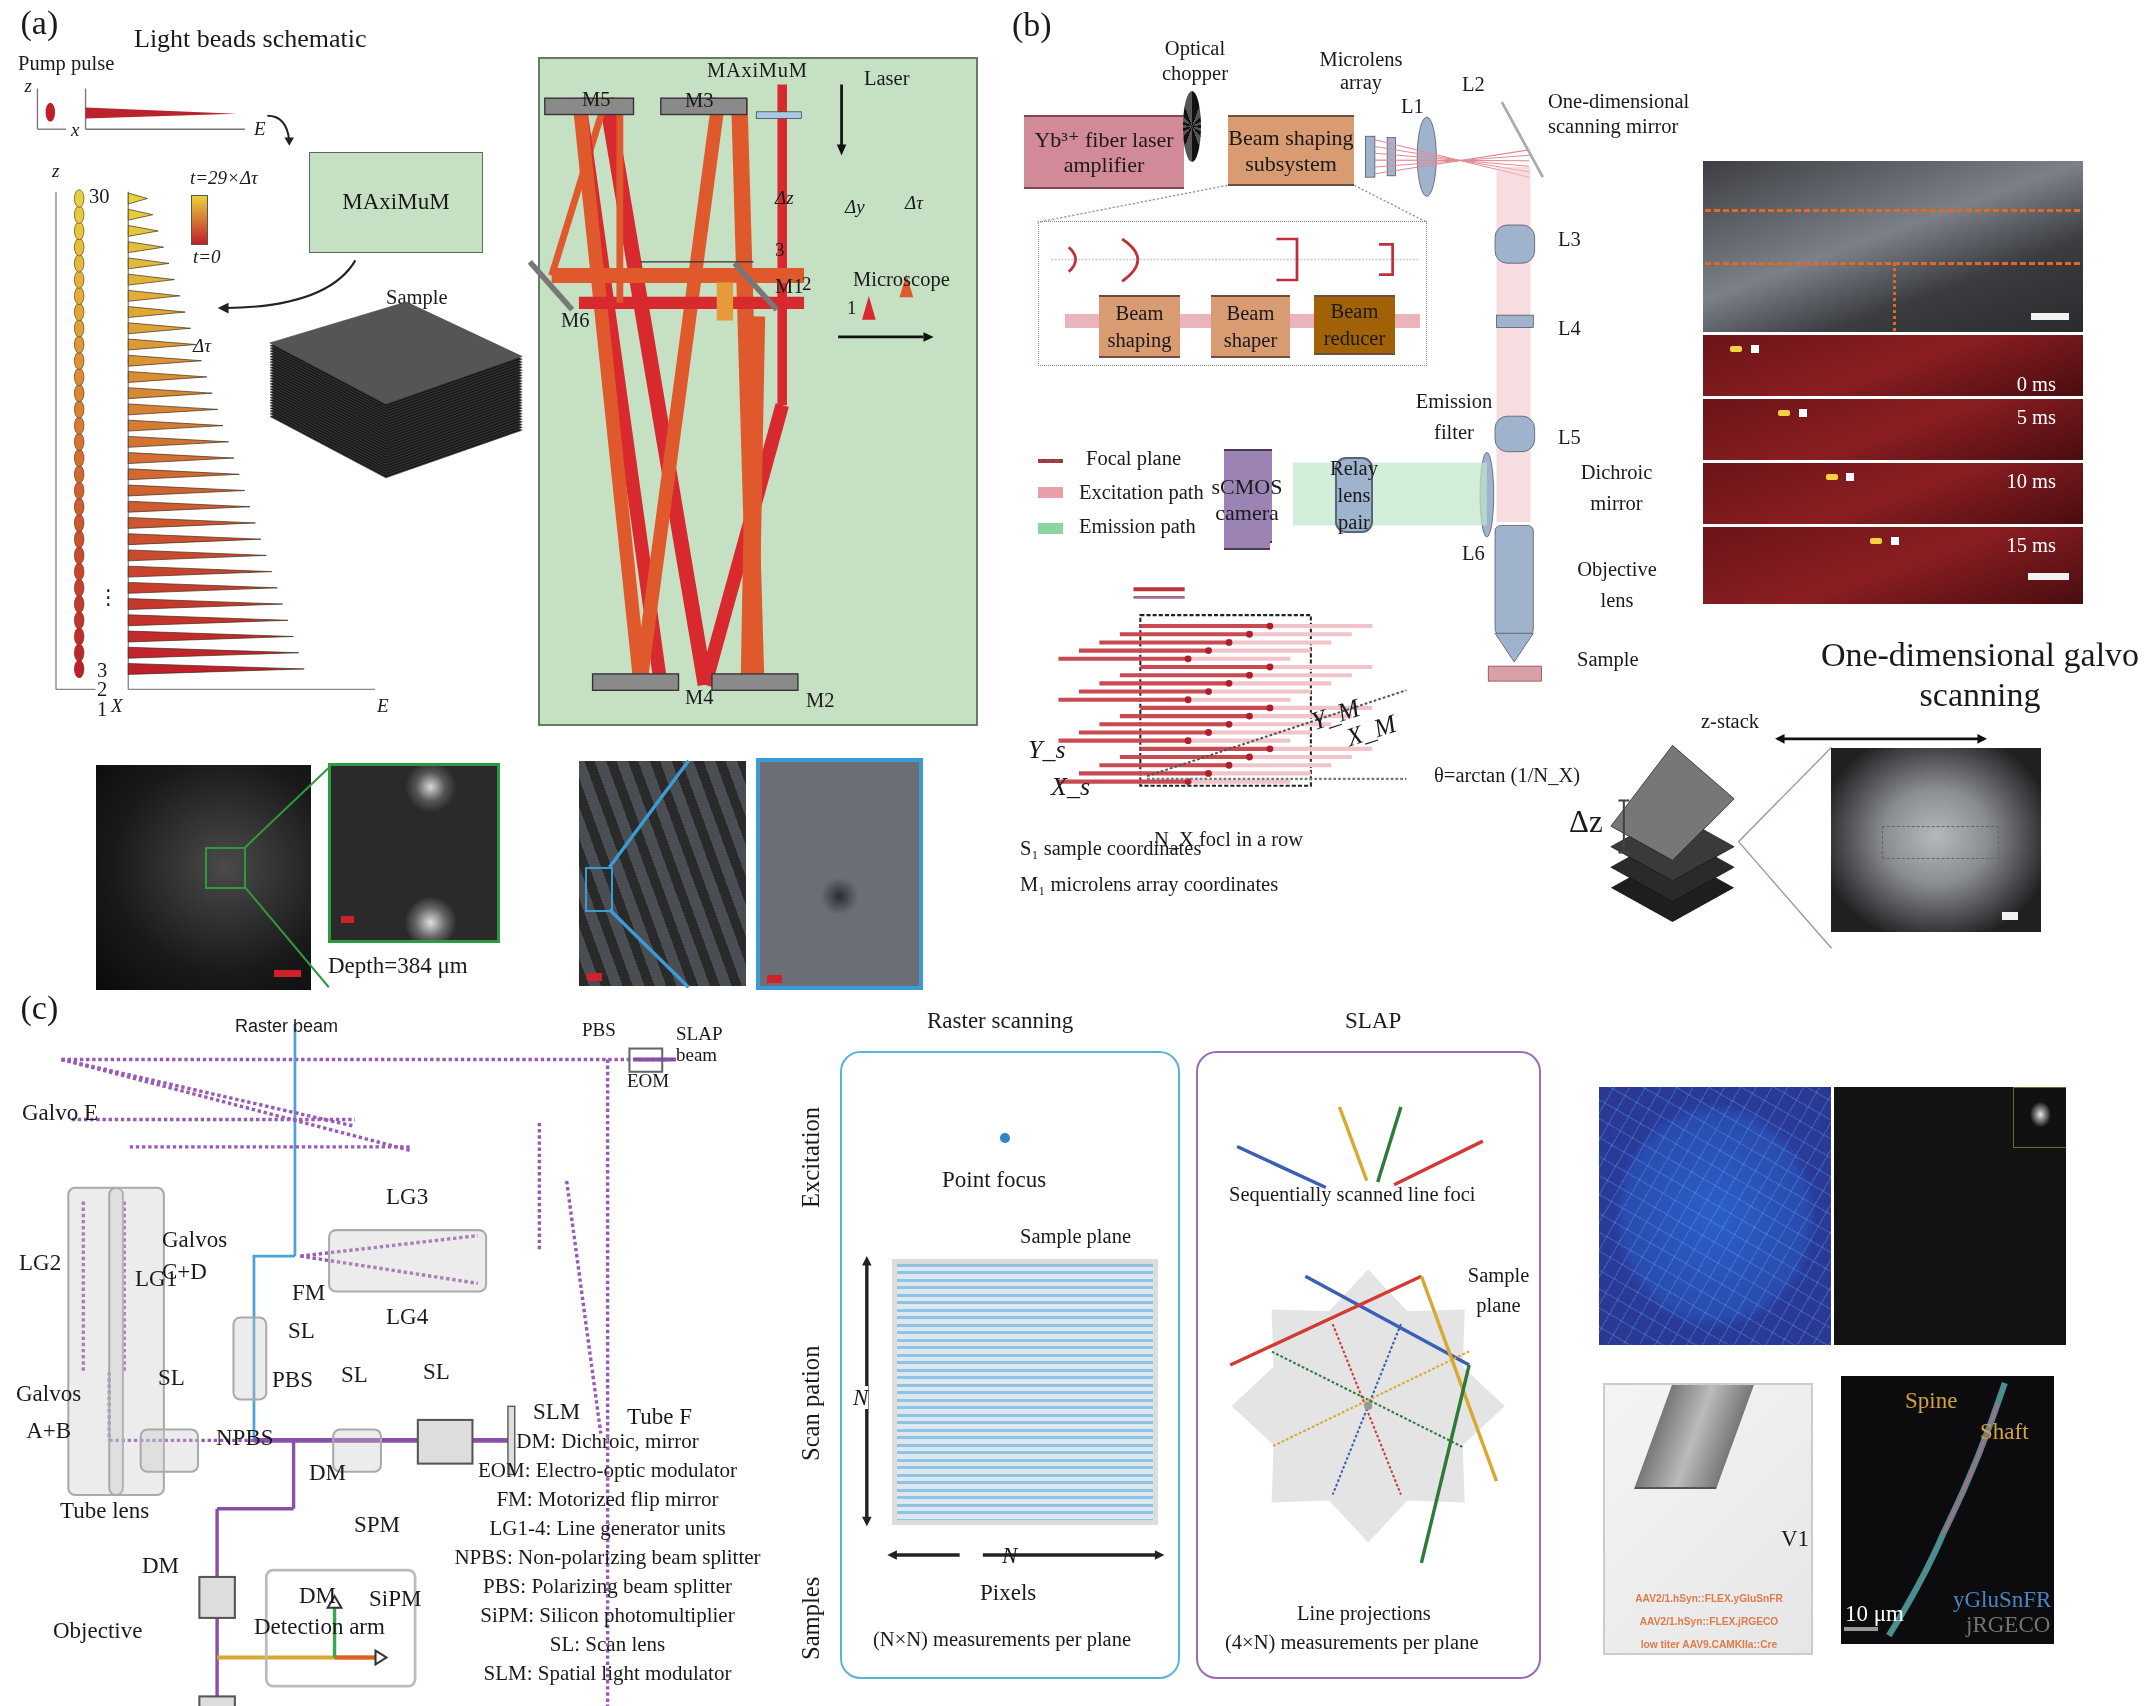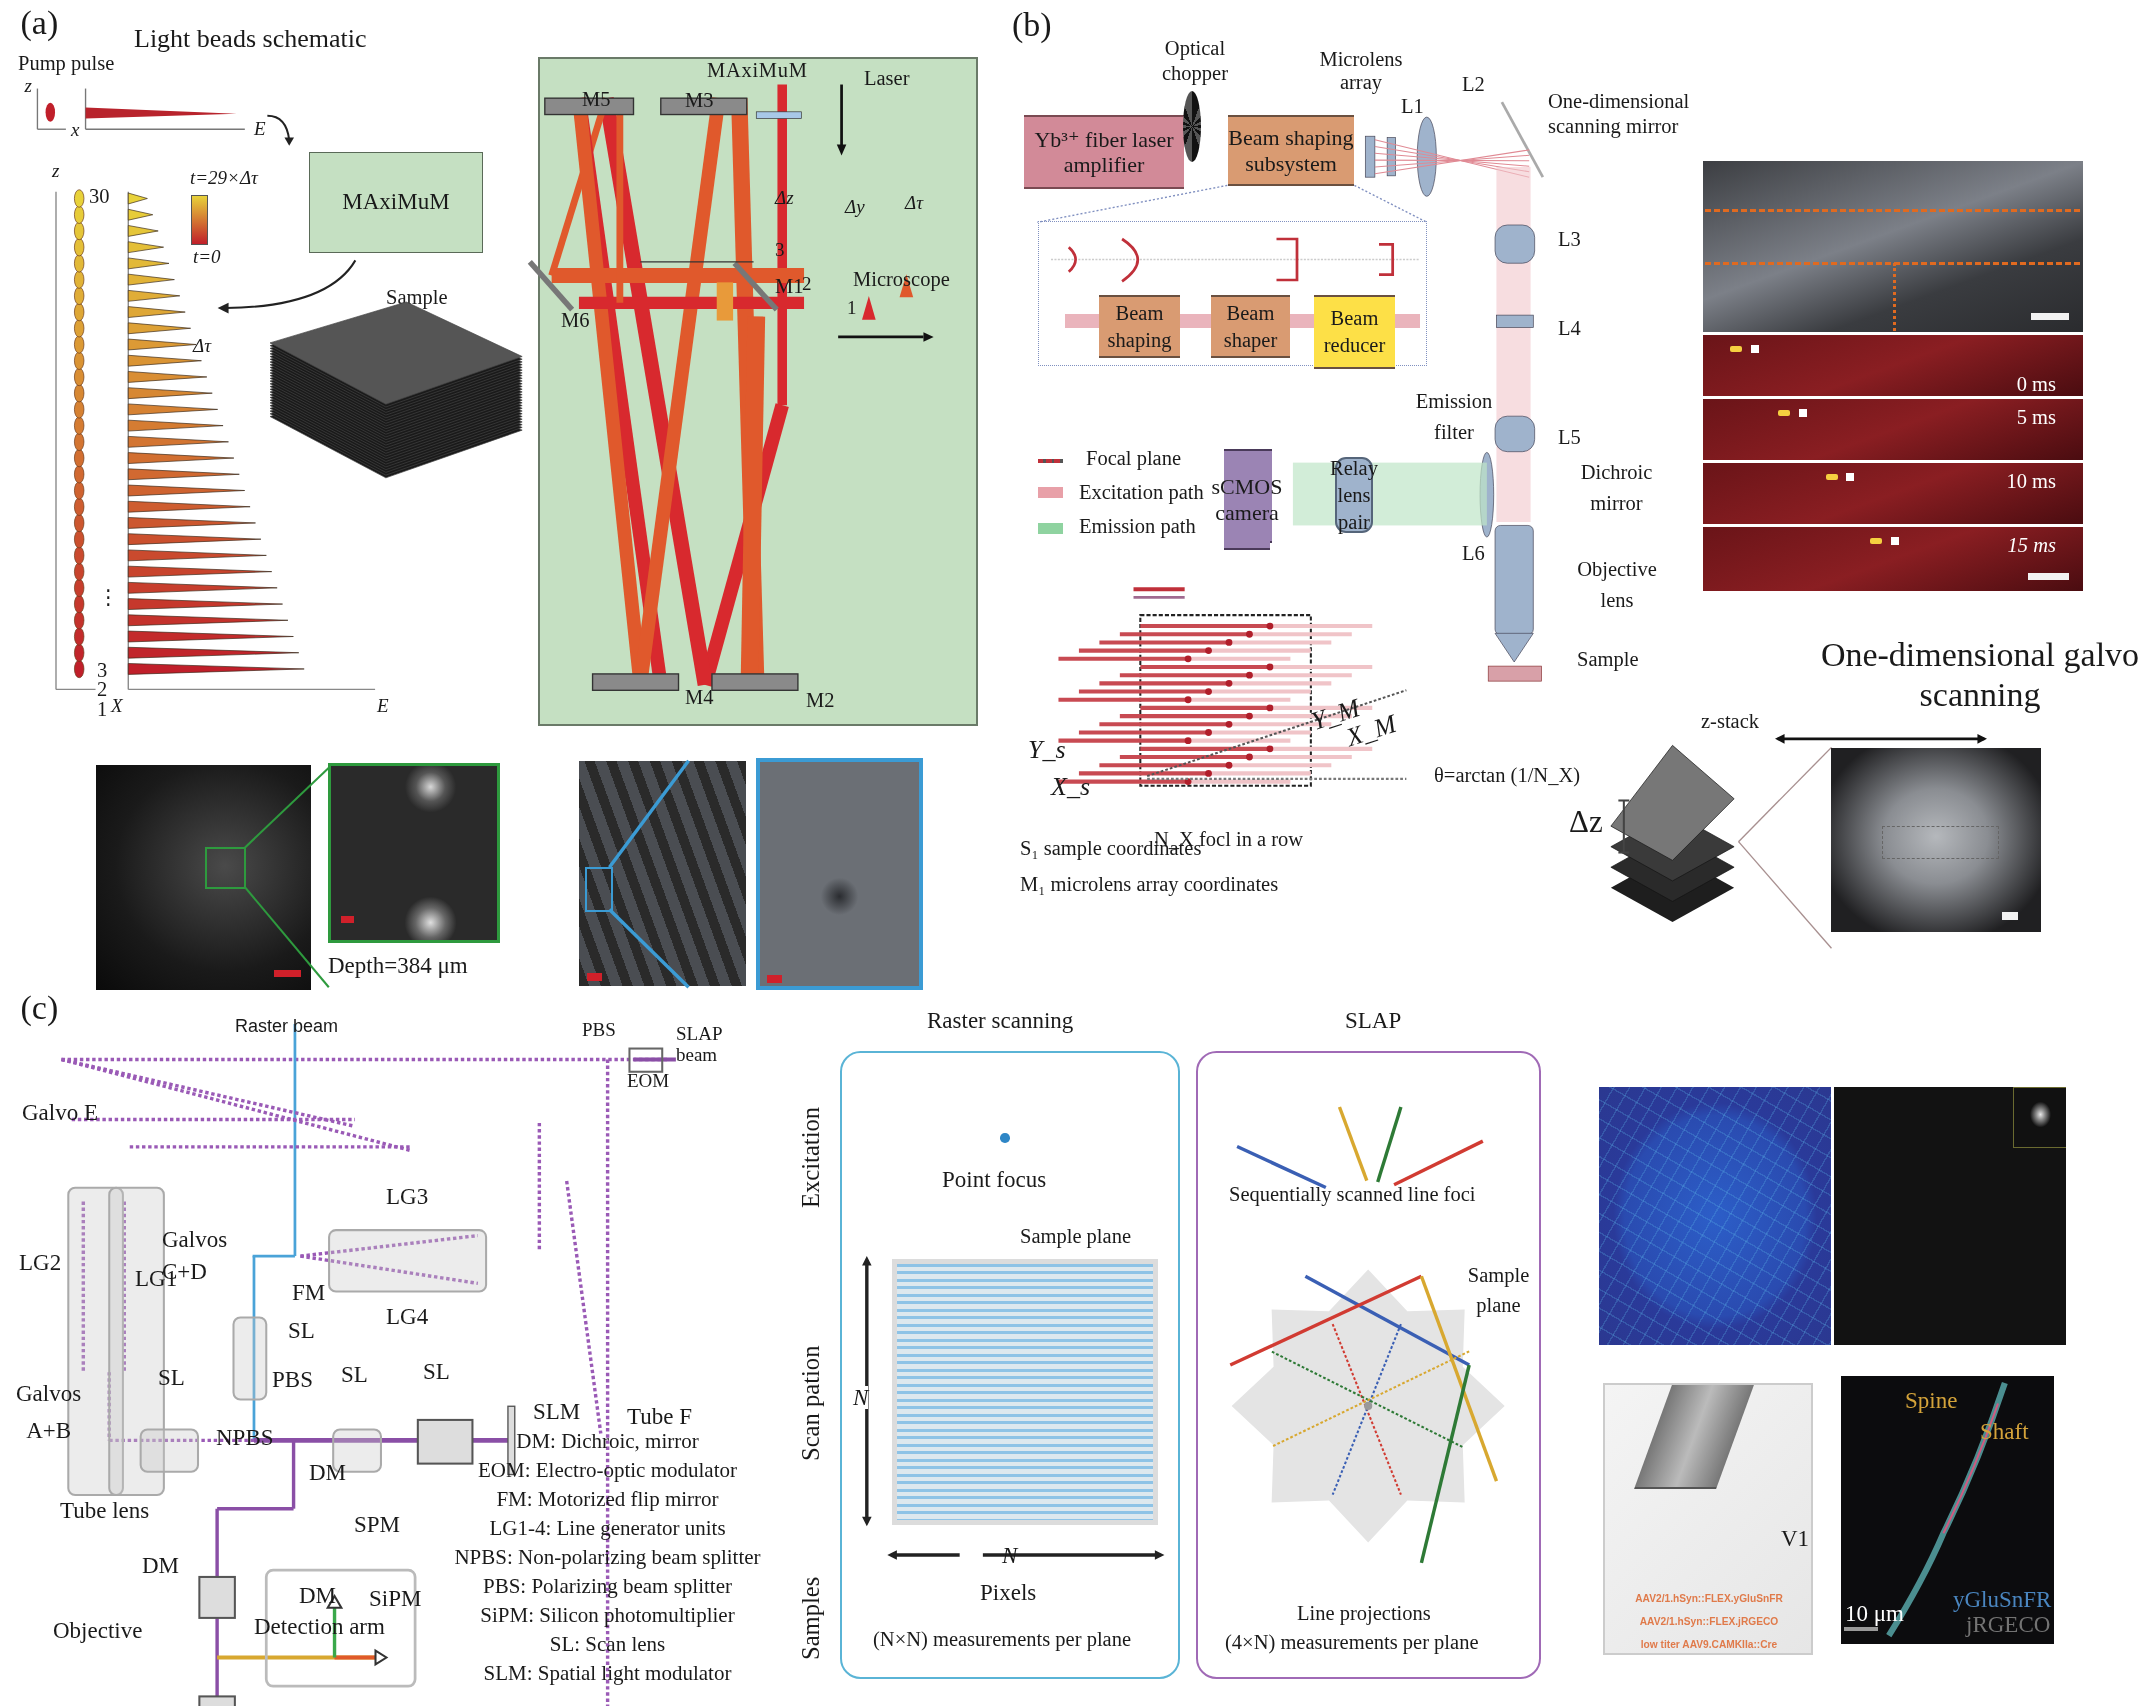--- a/index.html
+++ b/index.html
@@ -287,21 +287,21 @@
     <path d="M330,10 L360,10 L360,70 L330,70" fill="none" stroke="#c0303a" stroke-width="4"></path>
     <path d="M480,18 L500,18 L500,62 L480,62" fill="none" stroke="#c0303a" stroke-width="4"></path>
   </svg>
   <div class="abs" style="left:1065px;top:314px;width:355px;height:13.7px;background:#eab4bc"></div>
   <div class="box t30" style="left:1099px;top:295px;width:81px;height:63px;background:#d99b72;border-top:2px solid #6a5040;border-bottom:2px solid #6a5040;line-height:27px">
       <span>Beam shaping</span>
     </div>
   <div class="box t30" style="left:1211px;top:295px;width:79px;height:63px;background:#d99b72;border-top:2px solid #6a5040;border-bottom:2px solid #6a5040;line-height:27px">
       <span>Beam shaper</span>
     </div>
-  <div class="box t30" style="left:1314px;top:295px;width:81px;height:74px;background:#fde047;border-top:2px solid #6a5040;border-bottom:2px solid #6a5040;line-height:27px">
+  <div class="box t30" style="left:1314px;top:295px;width:81px;height:60px;background:#a16207;border-top:2px solid #6a5040;border-bottom:2px solid #6a5040;line-height:27px">
       <span>Beam reducer</span>
     </div>
 
   <span class="lbl t30" style="left:1558px;top:229px">L3</span>
   <span class="lbl t30" style="left:1558px;top:318px">L4</span>
   <span class="lbl t30" style="left:1558px;top:427px">L5</span>
   <span class="lbl t30" style="left:1462px;top:543px">L6</span>
   <div class="lbl t30" style="left:1406px;top:386px;text-align:center;white-space:normal;width:96px;line-height:31px">Emission filter</div>
   <div class="lbl t30" style="left:1572px;top:457px;text-align:center;white-space:normal;width:89px;line-height:31px">Dichroic mirror</div>
   <div class="lbl t30" style="left:1569px;top:554px;text-align:center;white-space:normal;width:96px;line-height:31px">Objective lens</div>
@@ -415,21 +415,21 @@
       <div class="img-dark" style="left: 1703px; top: 399px; width: 380px; height: 61px; background: linear-gradient(160deg, rgb(106, 20, 24), rgb(138, 30, 34) 50%, rgb(74, 12, 16));">
         <div class="abs" style="left: 75px; top: 11px; width: 12.3px; height: 5.5px; background: rgb(245, 208, 64); border-radius: 2px;"></div>
         <div class="abs" style="left: 96px; top: 9.6px; width: 8.2px; height: 8.2px; background: rgb(255, 255, 255);"></div>
         <span class="lbl t30" style="right: 27px; top: 8.2px; color: rgb(255, 255, 255);">5 ms</span>
       </div>
       <div class="img-dark" style="left: 1703px; top: 463px; width: 380px; height: 61px; background: linear-gradient(160deg, rgb(106, 20, 24), rgb(138, 30, 34) 50%, rgb(74, 12, 16));">
         <div class="abs" style="left: 123px; top: 11px; width: 12.3px; height: 5.5px; background: rgb(245, 208, 64); border-radius: 2px;"></div>
         <div class="abs" style="left: 143px; top: 9.6px; width: 8.2px; height: 8.2px; background: rgb(255, 255, 255);"></div>
         <span class="lbl t30" style="right: 27px; top: 8.2px; color: rgb(255, 255, 255);">10 ms</span>
       </div>
-      <div class="img-dark" style="left: 1703px; top: 527px; width: 380px; height: 64px; background: linear-gradient(160deg, rgb(106, 20, 24), rgb(138, 30, 34) 50%, rgb(74, 12, 16)); font-style: italic;">
+      <div class="img-dark" style="left: 1703px; top: 527px; width: 380px; height: 77px; background: linear-gradient(160deg, rgb(106, 20, 24), rgb(138, 30, 34) 50%, rgb(74, 12, 16));">
         <div class="abs" style="left: 167px; top: 11px; width: 12.3px; height: 5.5px; background: rgb(245, 208, 64); border-radius: 2px;"></div>
         <div class="abs" style="left: 188px; top: 9.6px; width: 8.2px; height: 8.2px; background: rgb(255, 255, 255);"></div>
         <span class="lbl t30" style="right: 27px; top: 8.2px; color: rgb(255, 255, 255);">15 ms</span>
         <div class="scalebar-white" style="left: 325px; top: 46px; width: 41px;"></div>
       </div>
     </div>
 
   <span class="lbl t30" style="left:1701px;top:711px">z-stack</span>
   <svg width="137" height="178" style="left:1604px;top:744px" viewBox="0 0 200 260">
     <polygon points="100,160 190,210 100,260 10,210" fill="#1e1e1e"></polygon>

